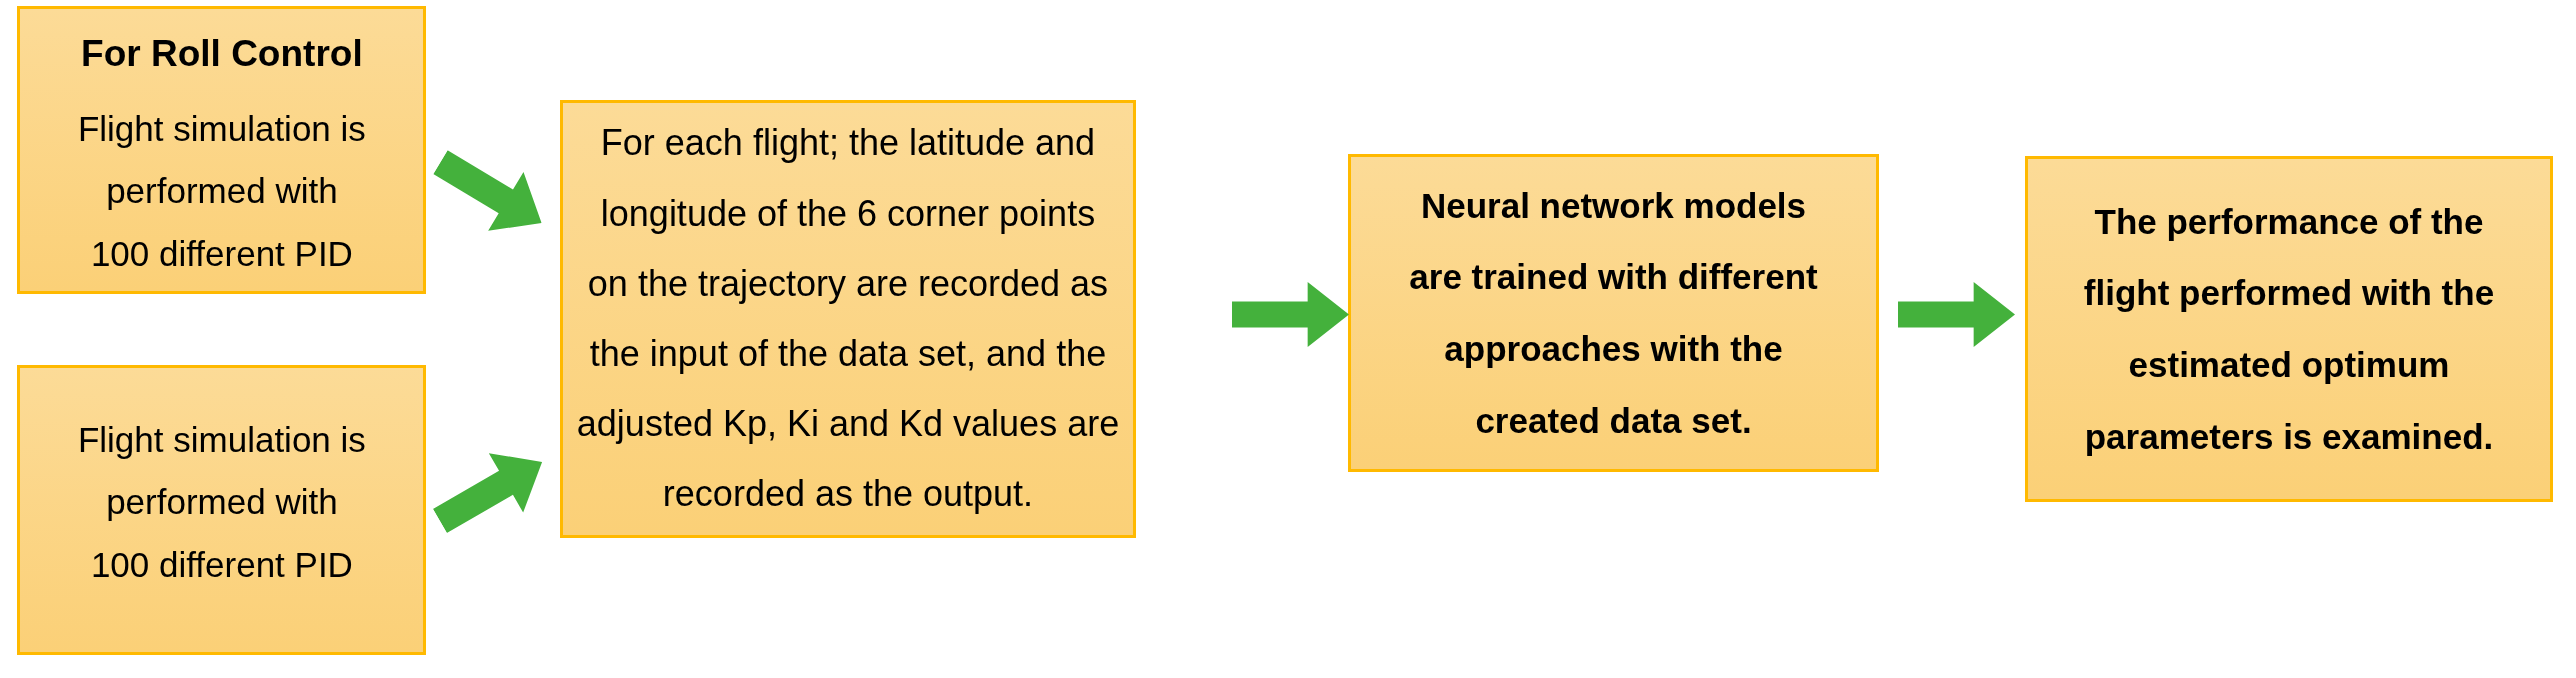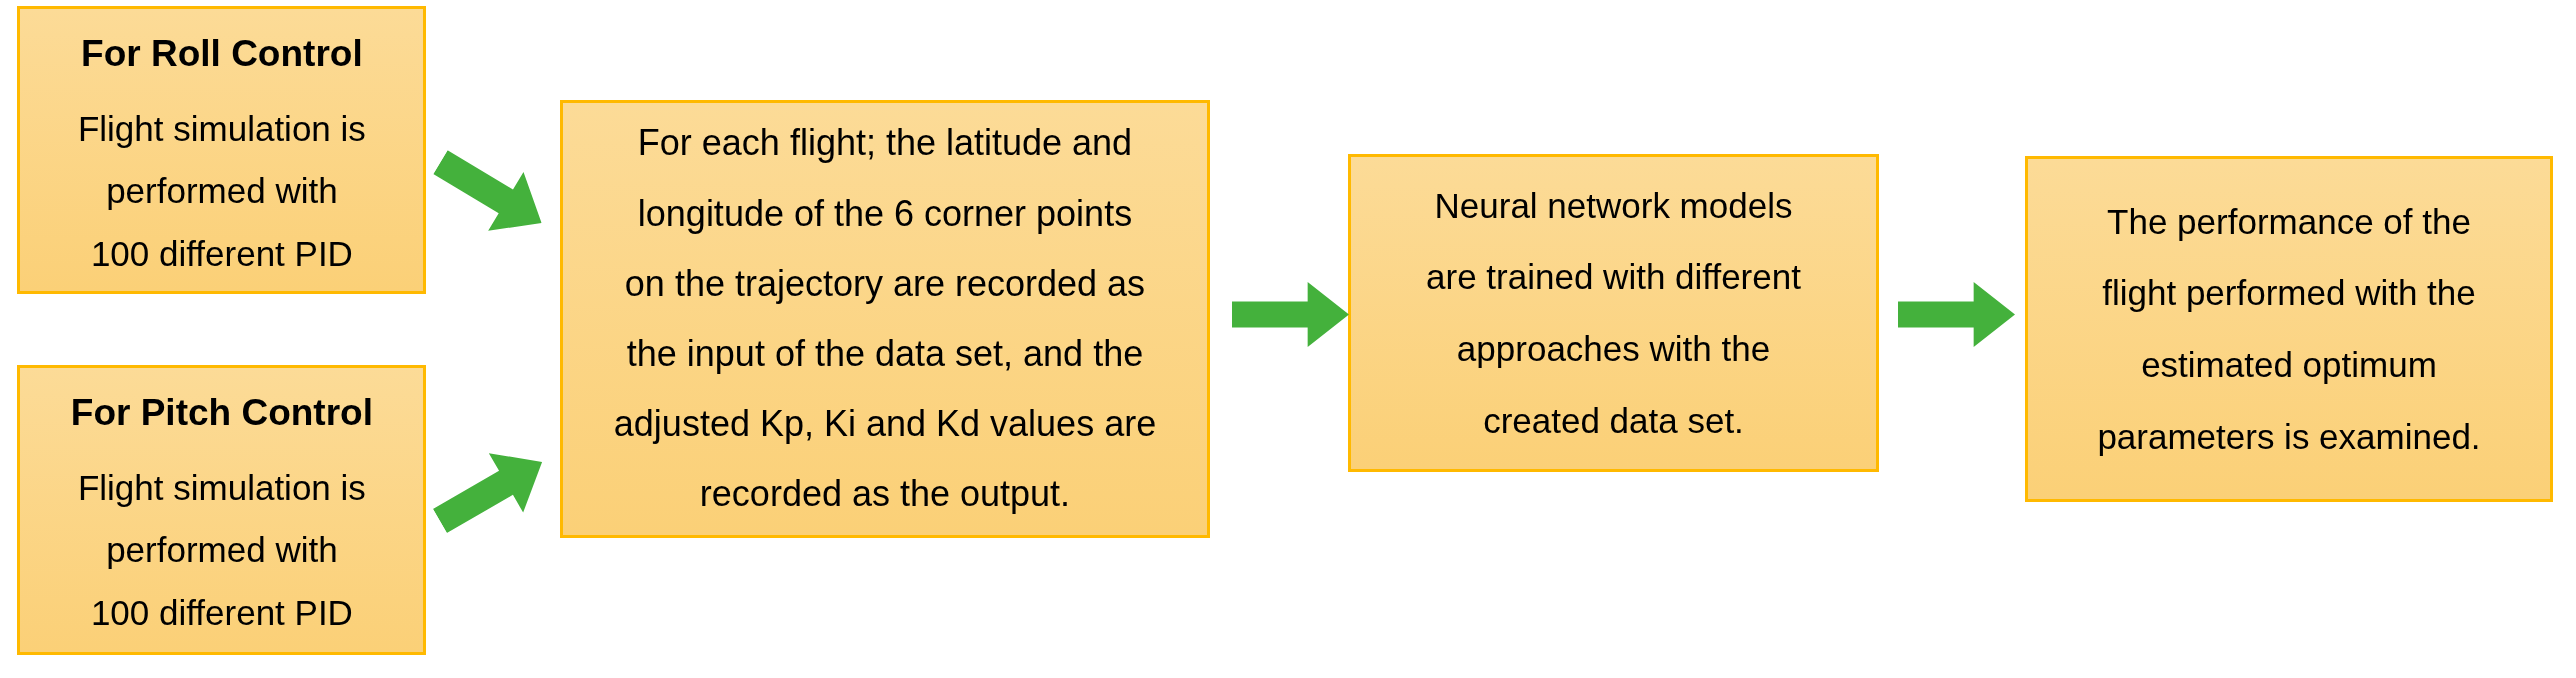--- a/index.html
+++ b/index.html
@@ -39,25 +39,25 @@
     white-space:pre-line;
   }
   .box-body{
     font-size:35px;
     line-height:1.78;
     white-space:pre-line;
   }
   .box-small{padding-top:20.5px;}
   .box-small .box-body{margin-top:20.5px;}
   #box-dataset .box-body{font-size:36px;line-height:1.95;}
-  #box-nn .box-body, #box-perf .box-body{line-height:2.05;}
+  #box-nn .box-body, #box-perf .box-body{line-height:2.05;font-weight:bold;}
 
   #box-roll   {left:17.4px;  top:6px;  width:409px; height:288px;}
   #box-pitch  {left:17.4px;  top:365px; width:409px; height:290px;}
-  #box-dataset{left:560px; top:100px; width:650px; height:438px;align-items:center;}
+  #box-dataset{left:560px; top:100px; width:576px; height:438px;align-items:center;}
   #box-nn     {left:1348px;top:154px; width:531px; height:318px;}
   #box-perf   {left:2025px;top:156px; width:528px; height:346px;}
 
   .arrow{position:absolute;}
   .arrow svg{display:block;width:100%;height:100%;}
   #arrow-roll-to-dataset {left:432px; top:156px; width:118px; height:73px; transform:rotate(31deg);}
   #arrow-pitch-to-dataset{left:432px; top:455px; width:118px; height:73px; transform:rotate(-30deg);}
   #arrow-dataset-to-nn   {left:1232px;top:280px; width:117px; height:69px;}
   #arrow-nn-to-perf      {left:1898px;top:280px; width:117px; height:69px;}
 </style>
@@ -67,21 +67,20 @@
 <div class="canvas">
 
   <div class="box box-small" id="box-roll">
     <div class="box-title">For Roll Control</div>
     <div class="box-body">Flight simulation is
 performed with
 100 different PID</div>
   </div>
 
   <div class="box box-small" id="box-pitch">
-    <div class="box-title">For Pitch Control</div>
     <div class="box-body">Flight simulation is
 performed with
 100 different PID</div>
   </div>
 
   <div class="box box-flex" id="box-dataset">
     <div class="box-body">For each flight; the latitude and
 longitude of the 6 corner points
 on the trajectory are recorded as
 the input of the data set, and the

